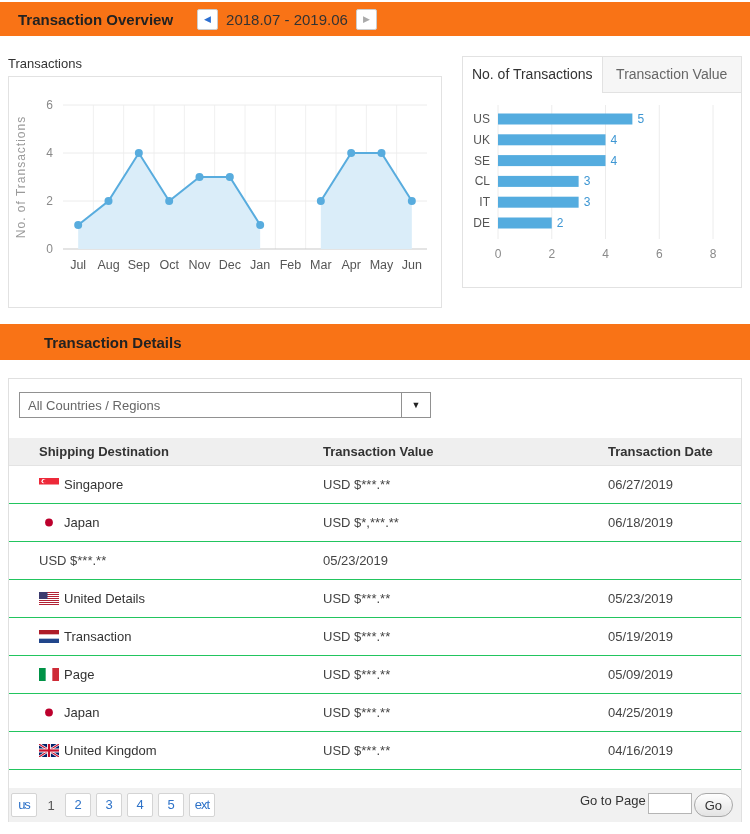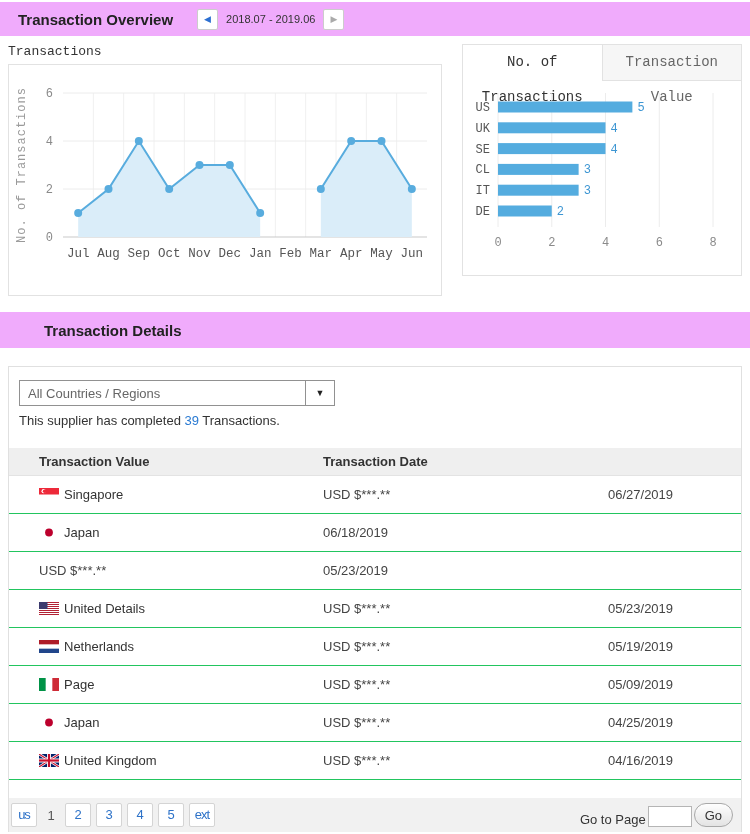--- a/index.html
+++ b/index.html
@@ -4,56 +4,56 @@
 <style>
   * { box-sizing: border-box; margin: 0; padding: 0; }
   html, body { background: #fff; }
   body {
     width: 750px; height: 834px; overflow: hidden;
     font-family: "Liberation Sans", sans-serif;
     font-size: 13px; color: #333;
     padding-top: 2px;
   }
   .section-bar {
-    background: #f0abfc; height: 34px;
+    background: #f97316; height: 34px;
     display: flex; align-items: center;
     padding: 0 18px;
   }
   .section-title { font-size: 15px; font-weight: bold; color: #222; }
   .date-nav { display: flex; align-items: center; margin-left: 24px; gap: 8px; }
   .nav-btn {
     width: 21px; height: 21px; background: #fff; border: 1px solid #ccc;
     border-radius: 2px; font-size: 9px; line-height: 19px; text-align: center;
     cursor: pointer; padding: 0;
   }
   .nav-btn.prev { color: #2c6fd1; }
   .nav-btn.next { color: #aaa; }
-  .date-range { font-size: 11px; color: #333; }
-
-  .charts-row { display: flex; margin: 8px 8px 0 8px; gap: 20px; font-family: Liberation Mono, monospace; }
+  .date-range { font-size: 15px; color: #333; }
+
+  .charts-row { display: flex; margin: 20px 8px 0 8px; gap: 20px; }
   .chart-col.left { width: 434px; }
   .chart-col.right { width: 280px; }
   .panel-label { font-size: 13px; color: #333; margin-bottom: 5px; }
   .panel { border: 1px solid #e2e2e2; background: #fff; height: 232px; }
   .panel svg { display: block; }
 
   .tabs { display: flex; height: 36px; }
   .tab {
     flex: 1; text-align: center; line-height: 35px; font-size: 14px;
     cursor: pointer; background: #f6f6f6; color: #666;
     border-bottom: 1px solid #e2e2e2;
   }
   .tab + .tab { border-left: 1px solid #e2e2e2; }
   .tab.active { background: #fff; color: #333; border-bottom: 1px solid transparent; }
 
   .details-bar { margin-top: 16px; height: 36px; padding-left: 44px; }
   .details-container { margin: 18px 8px 0 8px; border: 1px solid #e0e0e0; border-bottom: none; }
   .filter-area { padding: 13px 10px 20px 10px; }
   .dropdown {
-    width: 316px; height: 26px; border: 1px solid #919191; background: #fff;
+    width: 412px; height: 26px; border: 1px solid #919191; background: #fff;
     display: flex; align-items: center; cursor: pointer;
   }
   .dropdown-text { flex: 1; padding-left: 8px; color: #666; font-size: 13px; }
   .dropdown-arrow {
     width: 29px; height: 100%; border-left: 1px solid #919191;
     display: flex; align-items: center; justify-content: center;
     font-size: 9px; color: #222;
   }
   .summary { margin-top: 7px; color: #333; }
   .summary .count { color: #2a7ad2; }
@@ -75,21 +75,21 @@
     padding: 0 8px 0 2px;
   }
   .pagination { display: flex; align-items: center; gap: 5px; }
   .pg-box {
     min-width: 26px; height: 24px; line-height: 22px; text-align: center;
     background: #fff; border: 1px solid #d4d4d4; border-radius: 2px;
     color: #2d72c8; cursor: pointer; padding: 0 2px; overflow: hidden;
   }
   .pg-box.pg-edge { letter-spacing: -1px; }
   .pg-current { color: #555; min-width: 18px; text-align: center; }
-  .goto { display: flex; align-items: flex-end; gap: 2px; }
+  .goto { display: flex; align-items: flex-start; gap: 2px; }
   .goto-label { color: #333; }
   .goto-input { width: 44px; height: 21px; border: 1px solid #b5b5b5; background: #fff; padding: 0 3px; font-size: 13px; }
   .go-btn {
     min-width: 38px; height: 24px; border: 1px solid #a8a8a8; border-radius: 12px;
     background: linear-gradient(#fefefe, #e3e3e3); color: #333; font-size: 13px;
     cursor: pointer; padding: 0 10px;
   }
 </style>
 </head>
 <body>
@@ -219,27 +219,25 @@
 <div class="section-bar details-bar">
   <span class="section-title">Transaction Details</span>
 </div>
 
 <div class="details-container">
   <div class="filter-area">
     <div class="dropdown">
       <span class="dropdown-text">All Countries / Regions</span>
       <span class="dropdown-arrow">▼</span>
     </div>
-    <div class="summary">
-      <span>This supplier has completed </span><span class="count">39</span><span> Transactions.</span>
-    </div>
   </div>
 
   <div>
     <div class="t-head">
+      <div>Shipping Destination</div>
       <div>Transaction Value</div>
       <div>Transaction Date</div>
     </div>
     <div id="t-body">
         <div class="t-row">
           <div class="cell-country">
             <span class="flag">
               <svg width="20" height="13" viewBox="0 0 20 13" xmlns="http://www.w3.org/2000/svg">
                 <rect width="20" height="13" fill="#fff"></rect>
                 <rect width="20" height="6.5" fill="#ED2939"></rect>
@@ -255,20 +253,21 @@
         <div class="t-row">
           <div class="cell-country">
             <span class="flag">
               <svg width="20" height="13" viewBox="0 0 20 13" xmlns="http://www.w3.org/2000/svg">
                 <rect width="20" height="13" fill="#fff"></rect>
                 <circle cx="10" cy="6.5" r="3.9" fill="#BC002D"></circle>
               </svg>
             </span>
             <span>Japan</span>
           </div>
+          <div>USD $*,***.**</div>
           <div>06/18/2019</div>
         </div>
         <div class="t-row">
           <div>USD $***.**</div>
           <div>05/23/2019</div>
         </div>
         <div class="t-row">
           <div class="cell-country">
             <span class="flag">
               <svg width="20" height="13" viewBox="0 0 20 13" xmlns="http://www.w3.org/2000/svg">
@@ -292,21 +291,21 @@
         </div>
         <div class="t-row">
           <div class="cell-country">
             <span class="flag">
               <svg width="20" height="13" viewBox="0 0 20 13" xmlns="http://www.w3.org/2000/svg">
                 <rect width="20" height="13" fill="#fff"></rect>
                 <rect width="20" height="4.33" fill="#AE1C28"></rect>
                 <rect y="8.66" width="20" height="4.34" fill="#21468B"></rect>
               </svg>
             </span>
-            <span>Netherlands</span>
+            <span>Transaction</span>
           </div>
           <div>USD $***.**</div>
           <div>05/19/2019</div>
         </div>
         <div class="t-row">
           <div class="cell-country">
             <span class="flag">
               <svg width="20" height="13" viewBox="0 0 20 13" xmlns="http://www.w3.org/2000/svg">
                 <rect width="20" height="13" fill="#fff"></rect>
                 <rect width="6.67" height="13" fill="#009246"></rect>

